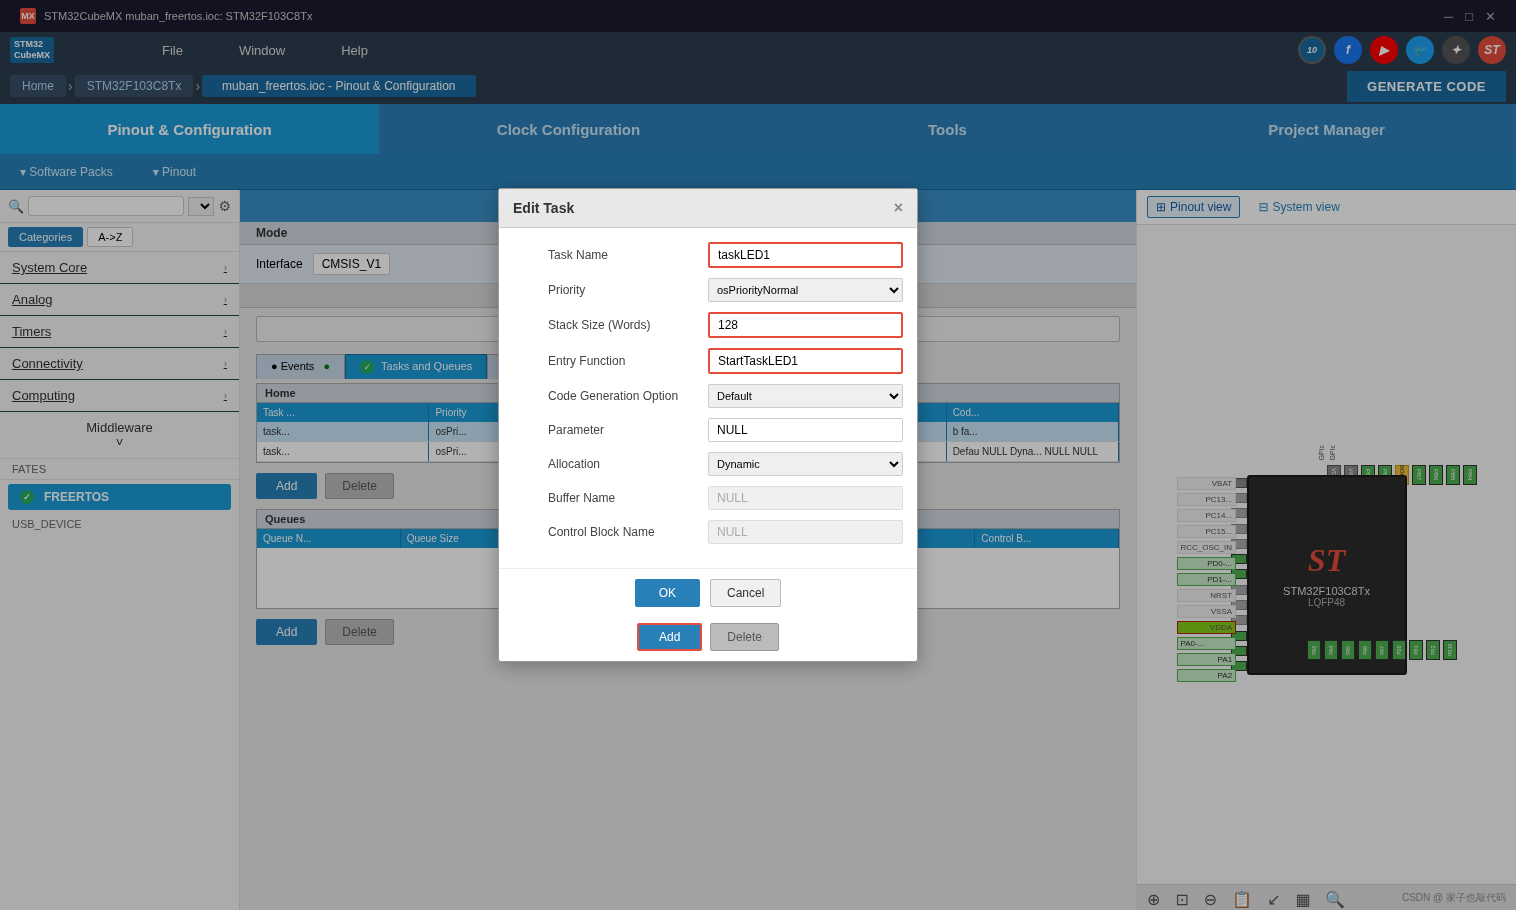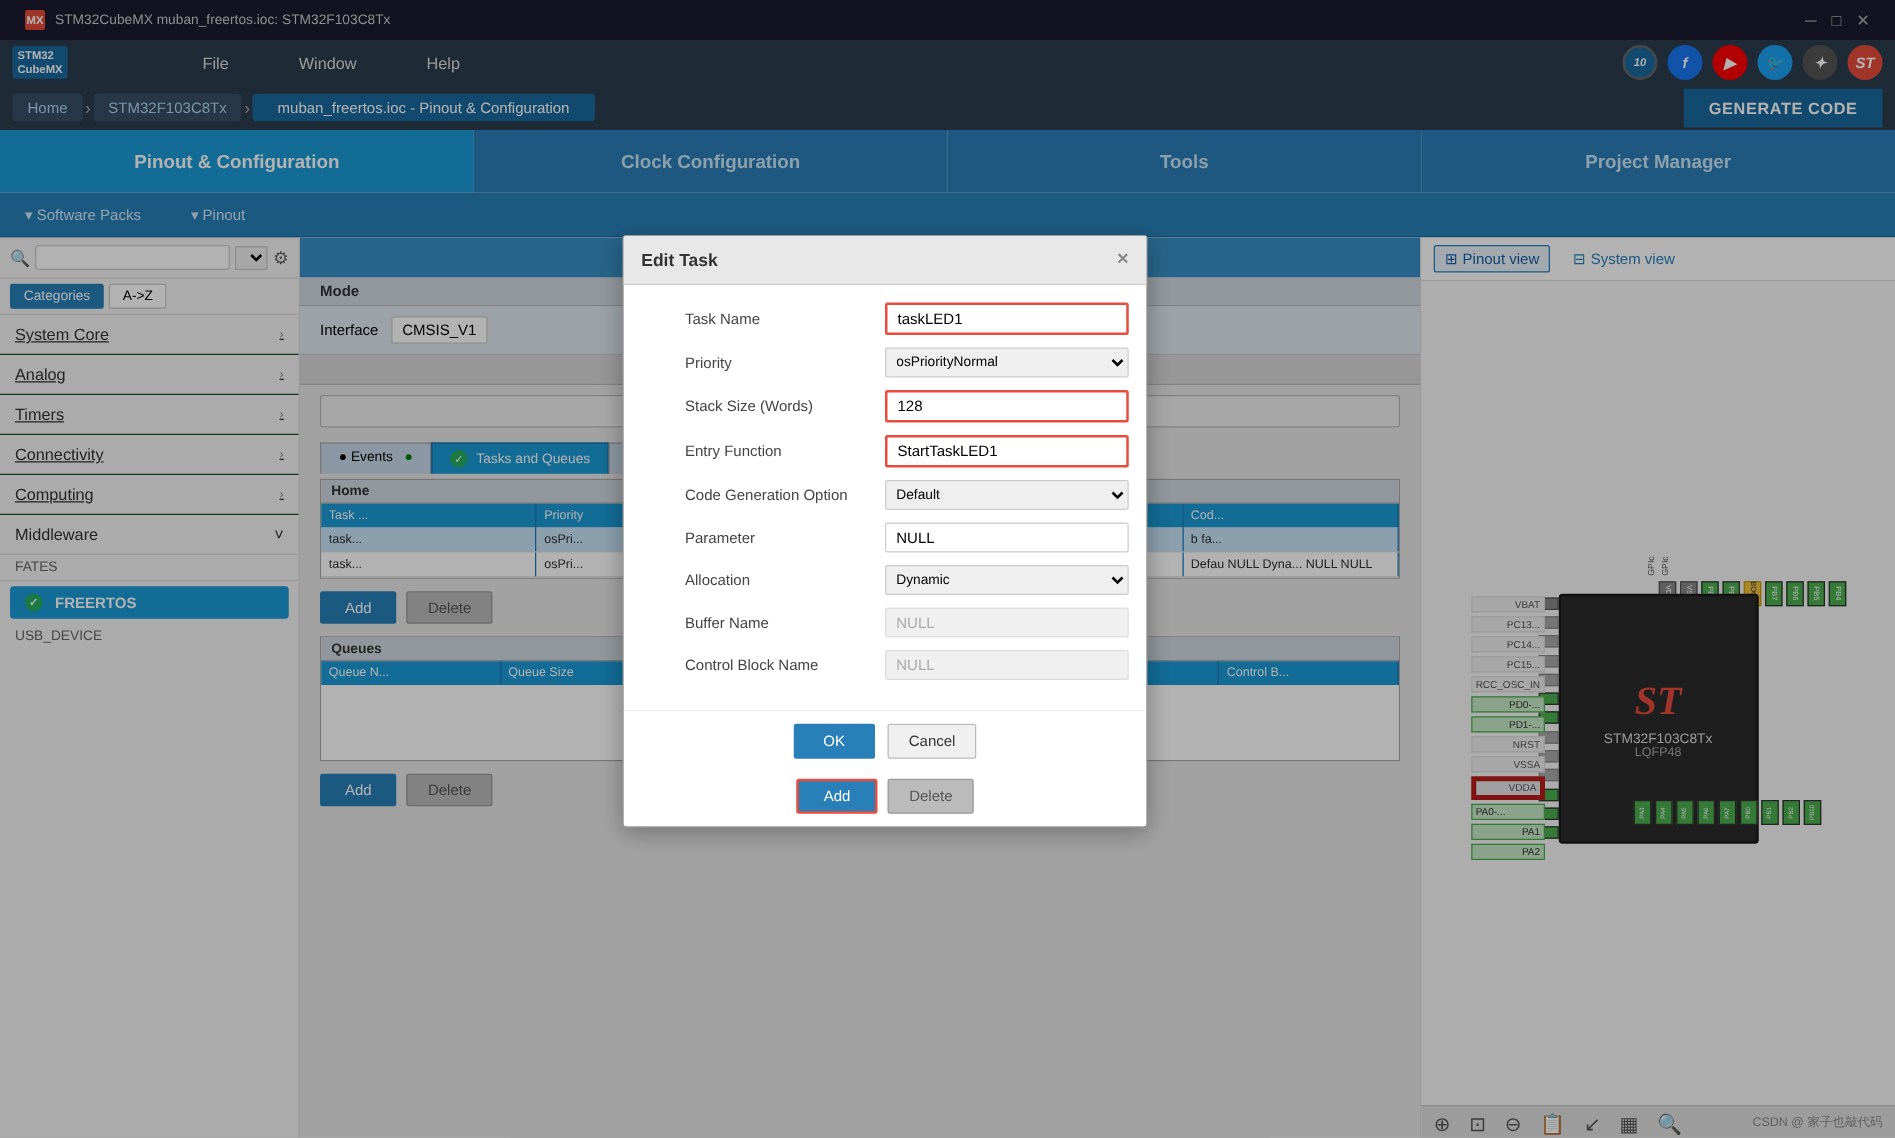--- a/index.html
+++ b/index.html
@@ -46,21 +46,21 @@
     .sidebar-search input { flex: 1; border: 1px solid #ccc; border-radius: 3px; padding: 3px 6px; font-size: 11px; }
     .sidebar-search-dropdown { border: 1px solid #ccc; background: white; padding: 2px 6px; font-size: 11px; border-radius: 2px; }
     .sidebar-gear { color: #666; cursor: pointer; font-size: 14px; }
     .sidebar-tabs { display: flex; padding: 4px 8px; gap: 4px; border-bottom: 1px solid #ddd; }
     .sidebar-tab { padding: 3px 10px; font-size: 11px; border: 1px solid #ccc; background: white; cursor: pointer; border-radius: 2px; }
     .sidebar-tab-active { background: #2980b9; color: white; border-color: #2980b9; }
     .sidebar-category { display: flex; justify-content: space-between; align-items: center; padding: 8px 12px; border-bottom: 1px solid #14532d; cursor: pointer; font-size: 13px; color: #333; text-decoration: underline; }
     .sidebar-category-arrow { color: #888; font-size: 10px; }
     .sidebar-freertos { background: #1a9bd7; color: white; padding: 6px 12px; display: flex; align-items: center; gap: 6px; margin: 4px 8px; border-radius: 3px; cursor: pointer; font-size: 12px; font-weight: bold; }
     .sidebar-usb { color: #666; padding: 4px 12px; font-size: 11px; cursor: pointer; }
-    .middleware-section { padding: 8px 12px; font-size: 13px; color: #333; display: flex; justify-content: space-between; align-items: center; border-bottom: 1px solid #e0e0e0; cursor: pointer; }
+    .middleware-section { padding: 8px 12px; font-size: 13px; color: #333; display: flex; justify-content: space-between; align-items: center; border-bottom: 1px solid #e0e0e0; cursor: pointer; flex-direction: column; }
     .fates-section { padding: 4px 12px; font-size: 11px; color: #666; border-bottom: 1px solid #e0e0e0; }
 
     
     .content-area { flex: 1; background: #e8e8e8; display: flex; flex-direction: column; overflow: hidden; position: relative; }
     .content-header { background: #3a8fc7; color: white; padding: 8px 16px; font-size: 14px; font-weight: bold; text-align: center; }
     .interface-row { display: flex; align-items: center; gap: 10px; padding: 8px 16px; background: #e0e8f0; border-bottom: 1px solid #ccc; }
     .interface-value { background: white; border: 1px solid #ccc; padding: 3px 8px; font-size: 12px; border-radius: 2px; }
 
     .reset-btn { margin: 8px 16px; background: #f0f0f0; border: 1px solid #bbb; padding: 5px 16px; cursor: pointer; font-size: 12px; border-radius: 2px; }
 
@@ -367,21 +367,21 @@
           <div style="position:absolute;left:-72px;top:0;display:flex;flex-direction:column;gap:3px;justify-content:space-around;height:100%;">
             <div style="font-size:8px;color:#555;text-align:right;background:#f0f0f0;padding:1px 3px;border:1px solid #ddd;">VBAT</div>
             <div style="font-size:8px;color:#555;text-align:right;background:#f0f0f0;padding:1px 3px;border:1px solid #ddd;">PC13...</div>
             <div style="font-size:8px;color:#555;text-align:right;background:#f0f0f0;padding:1px 3px;border:1px solid #ddd;">PC14...</div>
             <div style="font-size:8px;color:#555;text-align:right;background:#f0f0f0;padding:1px 3px;border:1px solid #ddd;">PC15...</div>
             <div style="font-size:8px;color:#555;text-align:right;background:#f0f0f0;padding:1px 3px;border:1px solid #ddd;">RCC_OSC_IN</div>
             <div style="font-size:8px;color:#333;text-align:right;background:#c8e8c8;padding:1px 3px;border:1px solid #4CAF50;">PD0-...</div>
             <div style="font-size:8px;color:#333;text-align:right;background:#c8e8c8;padding:1px 3px;border:1px solid #4CAF50;">PD1-...</div>
             <div style="font-size:8px;color:#555;text-align:right;background:#f0f0f0;padding:1px 3px;border:1px solid #ddd;">NRST</div>
             <div style="font-size:8px;color:#555;text-align:right;background:#f0f0f0;padding:1px 3px;border:1px solid #ddd;">VSSA</div>
-            <div style="font-size:8px;color:#555;text-align:right;background:#e5e5e5;padding:1px 3px;border:4px solid #b91c1c;">VDDA</div>
+            <div style="font-size:8px;color:#555;text-align:right;background:#84cc16;padding:1px 3px;border:1px solid #b91c1c;">VDDA</div>
             <div style="font-size:8px;color:#333;background:#c8e8c8;padding:1px 3px;border:1px solid #4CAF50;">PA0-...</div>
             <div style="font-size:8px;color:#333;text-align:right;background:#c8e8c8;padding:1px 3px;border:1px solid #4CAF50;">PA1</div>
             <div style="font-size:8px;color:#333;text-align:right;background:#c8e8c8;padding:1px 3px;border:1px solid #4CAF50;">PA2</div>
           </div>
         </div>
 
         <div style="position:absolute;bottom:15px;left:60px;display:flex;gap:3px;">
           <div style="width:14px;height:20px;background:#4CAF50;border:1px solid #333;font-size:5px;color:white;display:flex;align-items:center;justify-content:center;writing-mode:vertical-rl;transform:rotate(180deg);">PA3</div>
           <div style="width:14px;height:20px;background:#4CAF50;border:1px solid #333;font-size:5px;color:white;display:flex;align-items:center;justify-content:center;writing-mode:vertical-rl;transform:rotate(180deg);">PA4</div>
           <div style="width:14px;height:20px;background:#4CAF50;border:1px solid #333;font-size:5px;color:white;display:flex;align-items:center;justify-content:center;writing-mode:vertical-rl;transform:rotate(180deg);">PA5</div>

